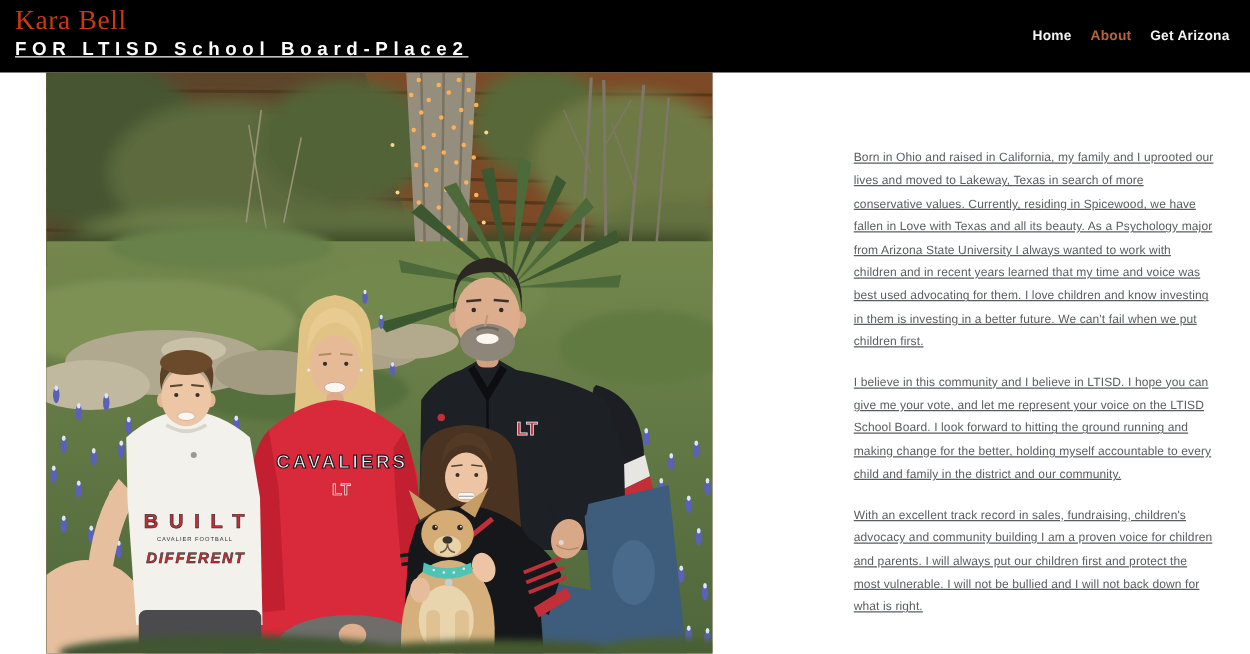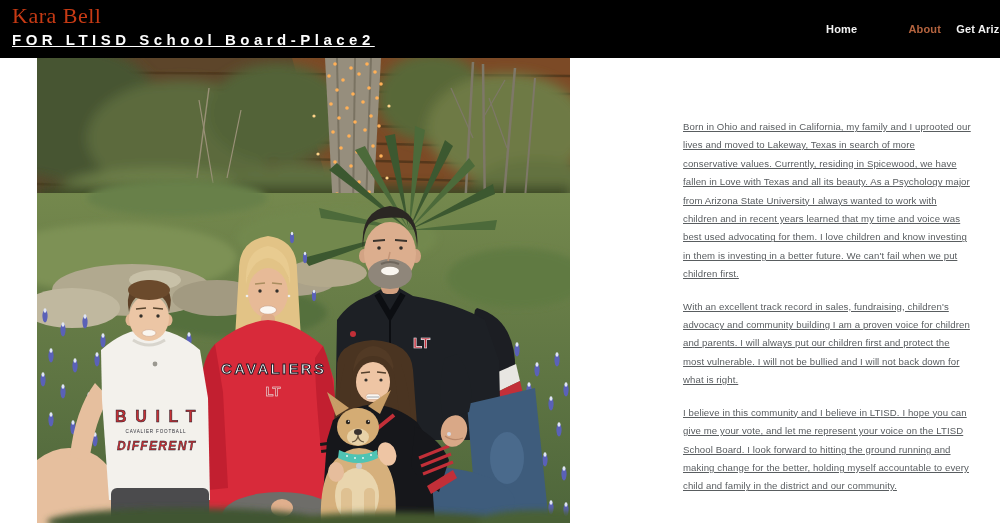--- a/index.html
+++ b/index.html
@@ -6,21 +6,21 @@
   .page{position:relative;width:1000px;height:523px;overflow:hidden;background:#fff;
         font-family:"Liberation Sans",sans-serif;}
   
   .header{position:absolute;left:0;top:0;width:100%;height:58px;background:#000;}
   .logo-title{position:absolute;left:12px;top:3px;font-family:"Liberation Serif",serif;
               font-size:22px;color:#c63a14;letter-spacing:.5px;}
   .logo-sub{position:absolute;left:12px;top:31px;font-size:15px;font-weight:bold;
             color:#fdfdfd;letter-spacing:4.5px;white-space:nowrap;text-decoration:underline;}
   .nav{position:absolute;left:826px;top:0;height:58px;display:flex;align-items:center;gap:15px;width:230px;}
   .nav a{font-size:11px;font-weight:600;color:#f2f2f2;text-decoration:none;white-space:nowrap;letter-spacing:.2px;}
-  .nav a.active{color:#b5643f;margin-left:36px;}
+  .nav a.active{color:#b5643f;}
   
   .photo{position:absolute;left:37px;top:58px;width:533px;height:465px;overflow:hidden;background:#5e472b;}
   .photo svg{display:block;width:533px;height:465px;}
   
   .article{position:absolute;left:683px;top:118px;width:288px;}
   .article h2{margin:0 0 13px 0;font-size:11px;font-weight:bold;color:#3e4044;letter-spacing:5px;white-space:nowrap;}
   .article p{margin:0 0 14px 0;font-size:9.6px;line-height:18.4px;color:#595d60;letter-spacing:.1px;text-decoration:underline;}
 </style>
 </head>
 <body>
@@ -388,17 +388,17 @@
       <g filter="url(#b3)">
         <ellipse cx="150" cy="464" rx="140" ry="14" fill="#3f5530"></ellipse>
         <ellipse cx="360" cy="466" rx="120" ry="12" fill="#44592f"></ellipse>
         <ellipse cx="500" cy="464" rx="60" ry="12" fill="#4a6034"></ellipse>
       </g>
     </svg>
   </div>
 
   <div class="article">
     <p>Born in Ohio and raised in California, my family and I uprooted our lives and moved to Lakeway, Texas in search of more conservative values. Currently, residing in Spicewood, we have fallen in Love with Texas and all its beauty. As a Psychology major from Arizona State University I always wanted to work with children and in recent years learned that my time and voice was best used advocating for them. I love children and know investing in them is investing in a better future. We can't fail when we put children first.</p>
+    <p>I believe in this community and I believe in LTISD. I hope you can give me your vote, and let me represent your voice on the LTISD School Board. I look forward to hitting the ground running and making change for the better, holding myself accountable to every child and family in the district and our community.</p>
     <p>With an excellent track record in sales, fundraising, children's advocacy and community building I am a proven voice for children and parents. I will always put our children first and protect the most vulnerable. I will not be bullied and I will not back down for what is right.</p>
-    <p>I believe in this community and I believe in LTISD. I hope you can give me your vote, and let me represent your voice on the LTISD School Board. I look forward to hitting the ground running and making change for the better, holding myself accountable to every child and family in the district and our community.</p>
   </div>
 
 </div>
 
 </body></html>

